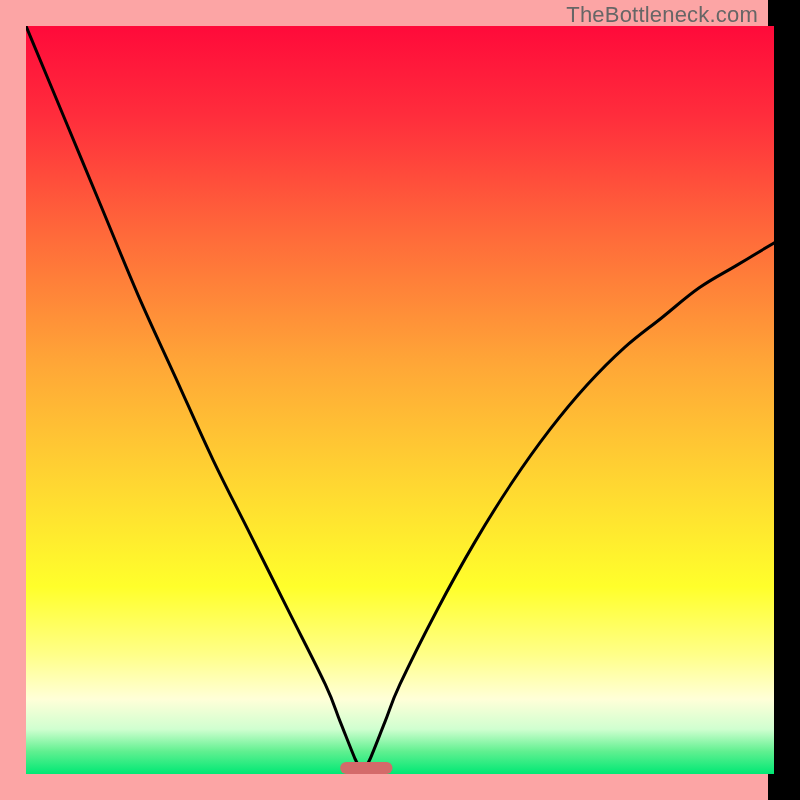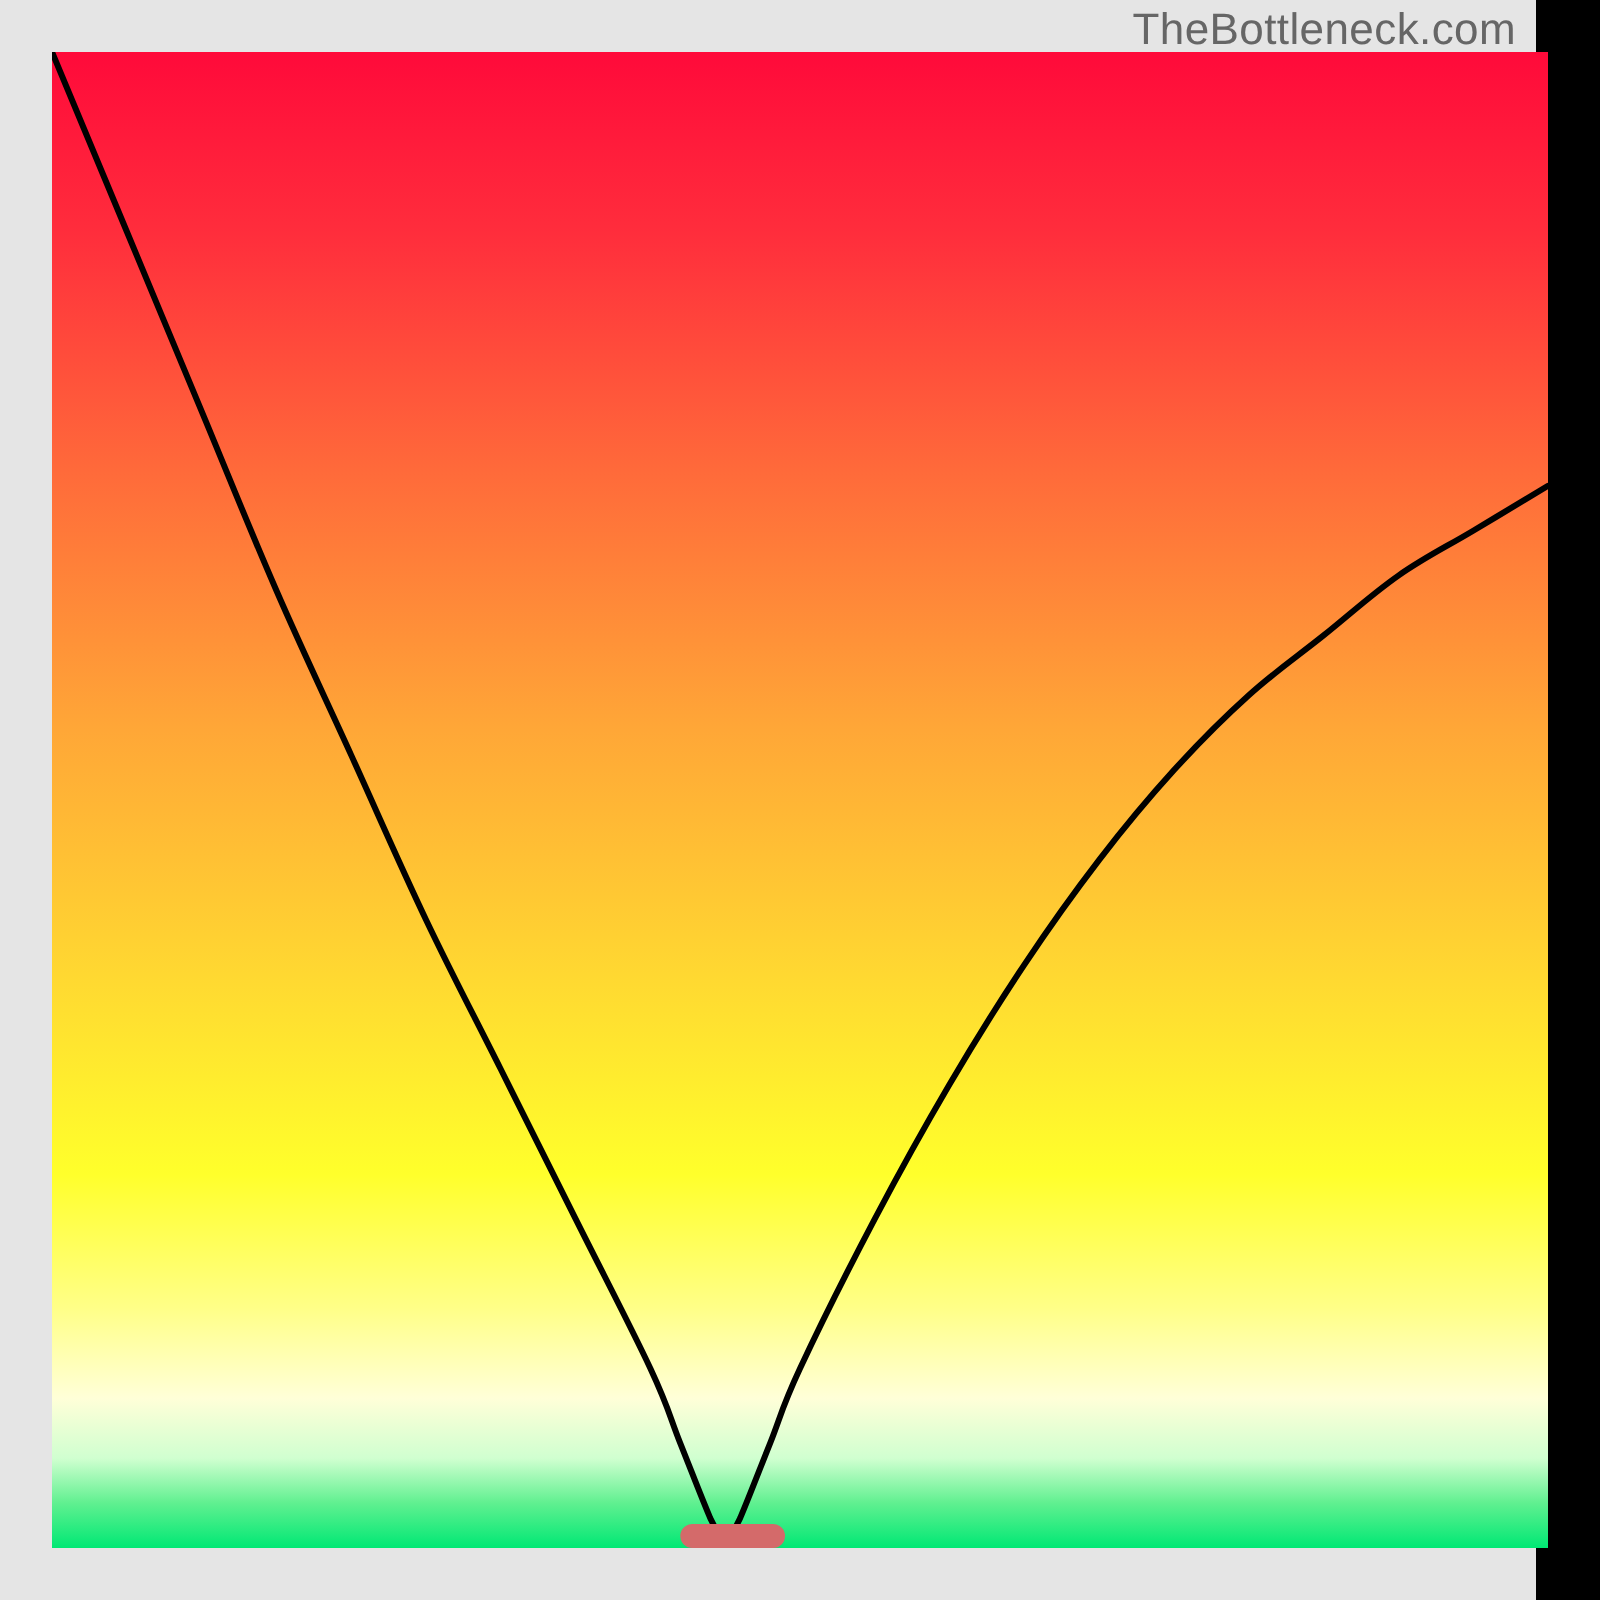--- a/index.html
+++ b/index.html
@@ -9,21 +9,21 @@
     height: 800px;
     background: #000;
     overflow: hidden;
   }
   .frame {
     position: absolute;
     left: 0;
     top: 0;
     width: 768px;
     height: 800px;
-    background: #e5e5e5;
+    background: #fca5a5;
   }
   .watermark {
     position: absolute;
     top: 2px;
     right: 10px;
     color: #666;
     font-family: Arial, Helvetica, sans-serif;
     font-size: 22px;
     font-weight: 500;
     letter-spacing: 0.2px;

